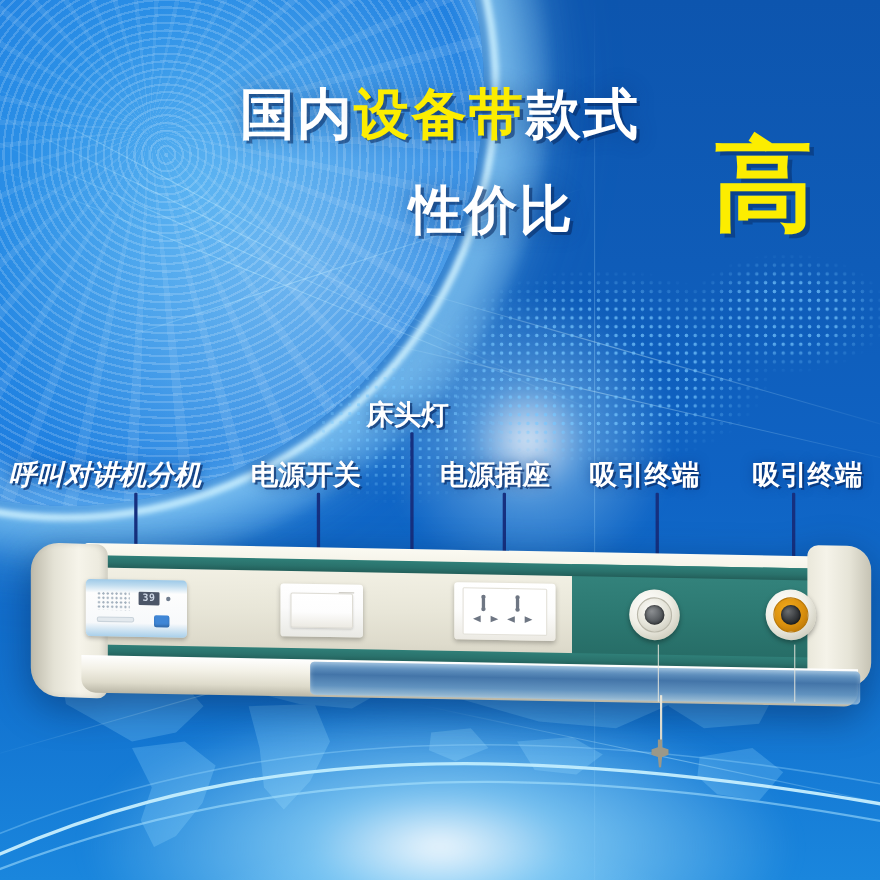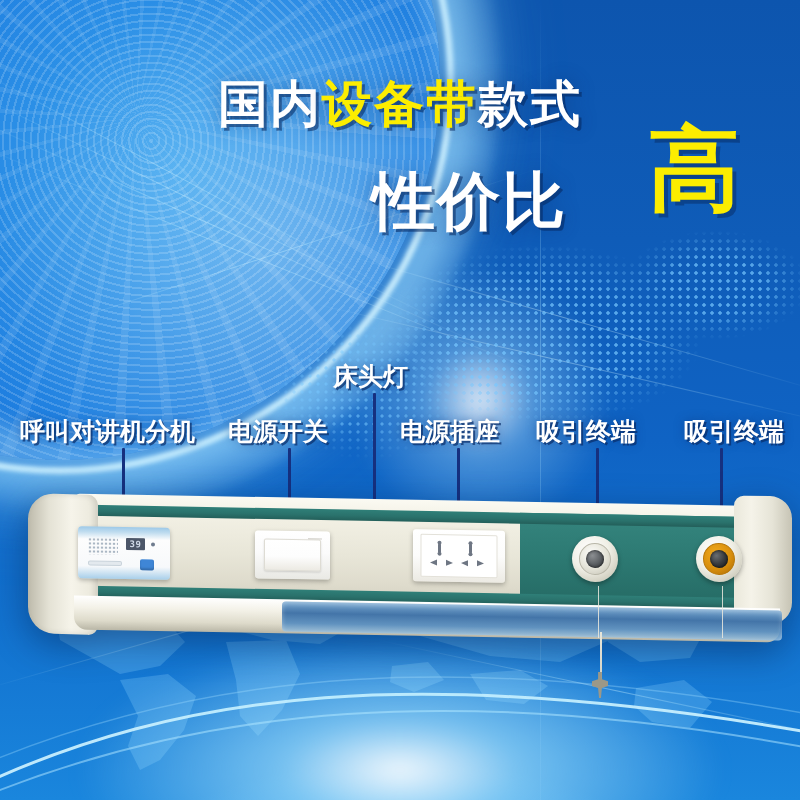--- a/index.html
+++ b/index.html
@@ -107,21 +107,21 @@
     line-height:1.05; white-space:nowrap;
     text-shadow: 3px 3px 0 rgba(6,38,92,.55), 0 0 18px rgba(10,50,120,.45);
   }
   .hl-line2 {
     position:relative; margin-top:14px; height:92px;
   }
   .hl-w { color:#ffffff; }
   .hl-y { color:#fced00; }
   .hl-sub {
     position:absolute; left:372px; top:14px;
-    font-size:63px; font-weight:700; letter-spacing:2px; color:#ffffff;
+    font-size:48px; font-weight:700; letter-spacing:2px; color:#ffffff;
     text-shadow: 3px 3px 0 rgba(6,38,92,.55), 0 0 18px rgba(10,50,120,.45);
   }
   .hl-big {
     position:absolute; left:648px; top:-22px;
     font-size:92px; font-weight:700; color:#fced00; line-height:1;
     text-shadow: 4px 4px 0 rgba(6,38,92,.45);
   }
 
   
   .callouts { position:absolute; left:0; top:0; width:800px; height:800px; pointer-events:none; }
@@ -333,21 +333,21 @@
       <span class="hl-w">国内</span><span class="hl-y">设备带</span><span class="hl-w">款式</span>
     </div>
     <div class="hl-line2">
       <span class="hl-sub">性价比</span>
       <span class="hl-big">高</span>
     </div>
   </div>
 
   <div class="callouts">
 
-    <div class="callout-label" style="left:20px;  top:415px;">呼叫对讲机分机</div>
+    <div class="callout-label" style="left:8px;  top:415px;font-style:italic;">呼叫对讲机分机</div>
     <div class="callout-label" style="left:228px;top:415px;">电源开关</div>
     <div class="callout-label" style="left:333px;top:360px;">床头灯</div>
     <div class="callout-label" style="left:400px;top:415px;">电源插座</div>
     <div class="callout-label" style="left:536px;top:415px;">吸引终端</div>
     <div class="callout-label" style="left:684px;top:415px;">吸引终端</div>
 
     <div class="leader" style="left:122px; top:448px; height:80px;"></div>
     <div class="leader" style="left:288px; top:448px; height:84px;"></div>
     <div class="leader" style="left:373px; top:393px; height:212px;"></div>
     <div class="leader" style="left:457px; top:448px; height:82px;"></div>

